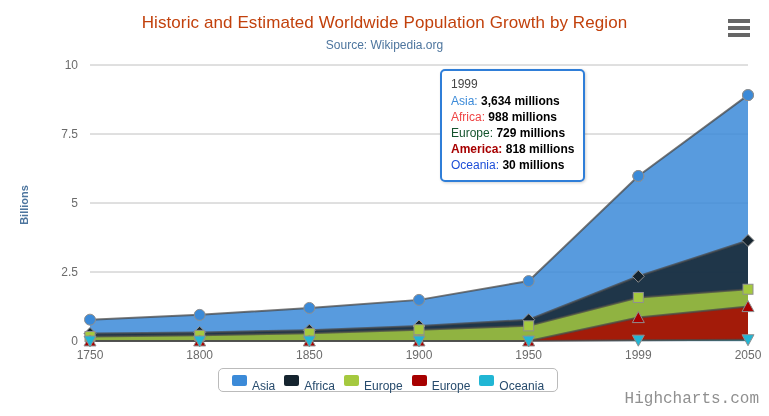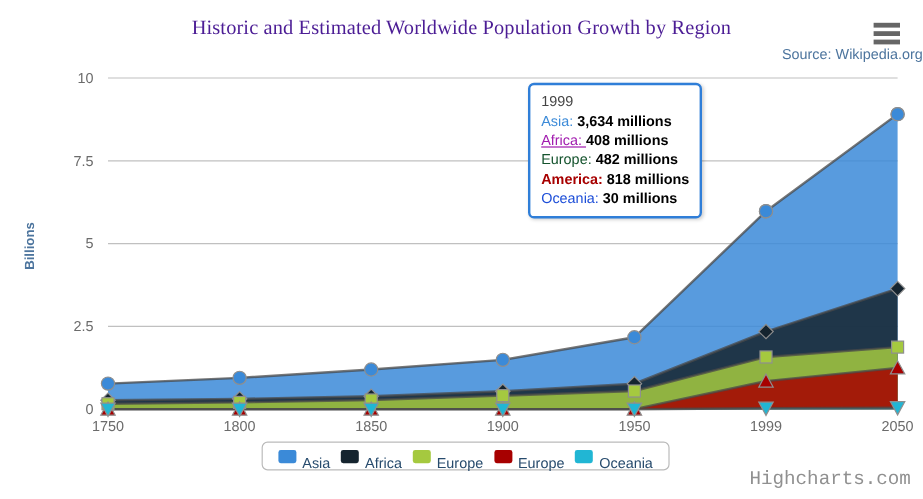--- a/index.html
+++ b/index.html
@@ -15,30 +15,30 @@
     font-family: "Liberation Sans", sans-serif;
     overflow: hidden;
   }
   #chart-title {
     position: absolute;
     top: 13px;
     left: 0;
     width: 769px;
     text-align: center;
     font-size: 17px;
-    color: #4c1d95;
-    font-family: Liberation Serif, serif;
+    color: #c2410c;
+    font-family: Liberation Sans, sans-serif;
     letter-spacing: 0.1px;
   }
   #chart-subtitle {
     position: absolute;
     top: 38px;
     left: 0;
     width: 769px;
-    text-align: right;
+    text-align: center;
     font-size: 12px;
     color: #4d759e;
     font-family: "Liberation Sans", sans-serif;
   }
   #export-menu {
     position: absolute;
     top: 18px;
     right: 18px;
     width: 24px;
     height: 20px;
@@ -250,22 +250,22 @@
         <text x="638.3333333333334" y="359" class="xtick-label">1999</text>
         <text x="748" y="359" class="xtick-label">2050</text>
       </g>
     <text id="ylabel-text" class="axis-title" transform="translate(28,205) rotate(-90)">Billions</text>
   </svg>
 
   <div id="tooltip">
     <div class="tt-header">1999</div>
     <div id="tooltip-rows">
         <div class="tt-row"><span class="tt-name" style="color: rgb(59, 138, 216);">Asia: </span><span class="tt-value">3,634 millions</span></div>
-        <div class="tt-row"><span class="tt-name" style="color: #a21caf; text-decoration: underline;">Africa: </span><span class="tt-value">408 millions</span></div>
-        <div class="tt-row"><span class="tt-name" style="color: #14532d;">Europe: </span><span class="tt-value">482 millions</span></div>
+        <div class="tt-row"><span class="tt-name" style="color: #ef4444;">Africa: </span><span class="tt-value">988 millions</span></div>
+        <div class="tt-row"><span class="tt-name" style="color: #14532d;">Europe: </span><span class="tt-value">729 millions</span></div>
         <div class="tt-row"><span class="tt-name" style="color: rgb(167, 0, 0); font-weight: bold;">America: </span><span class="tt-value">818 millions</span></div>
         <div class="tt-row"><span class="tt-name" style="color: #1d4ed8;">Oceania: </span><span class="tt-value">30 millions</span></div>
       </div>
   </div>
 
   <div id="legend">
       <div class="legend-item">
         <span class="legend-swatch" style="background: rgb(59, 138, 216);"></span>
         <span class="legend-label">Asia</span>
       </div>

